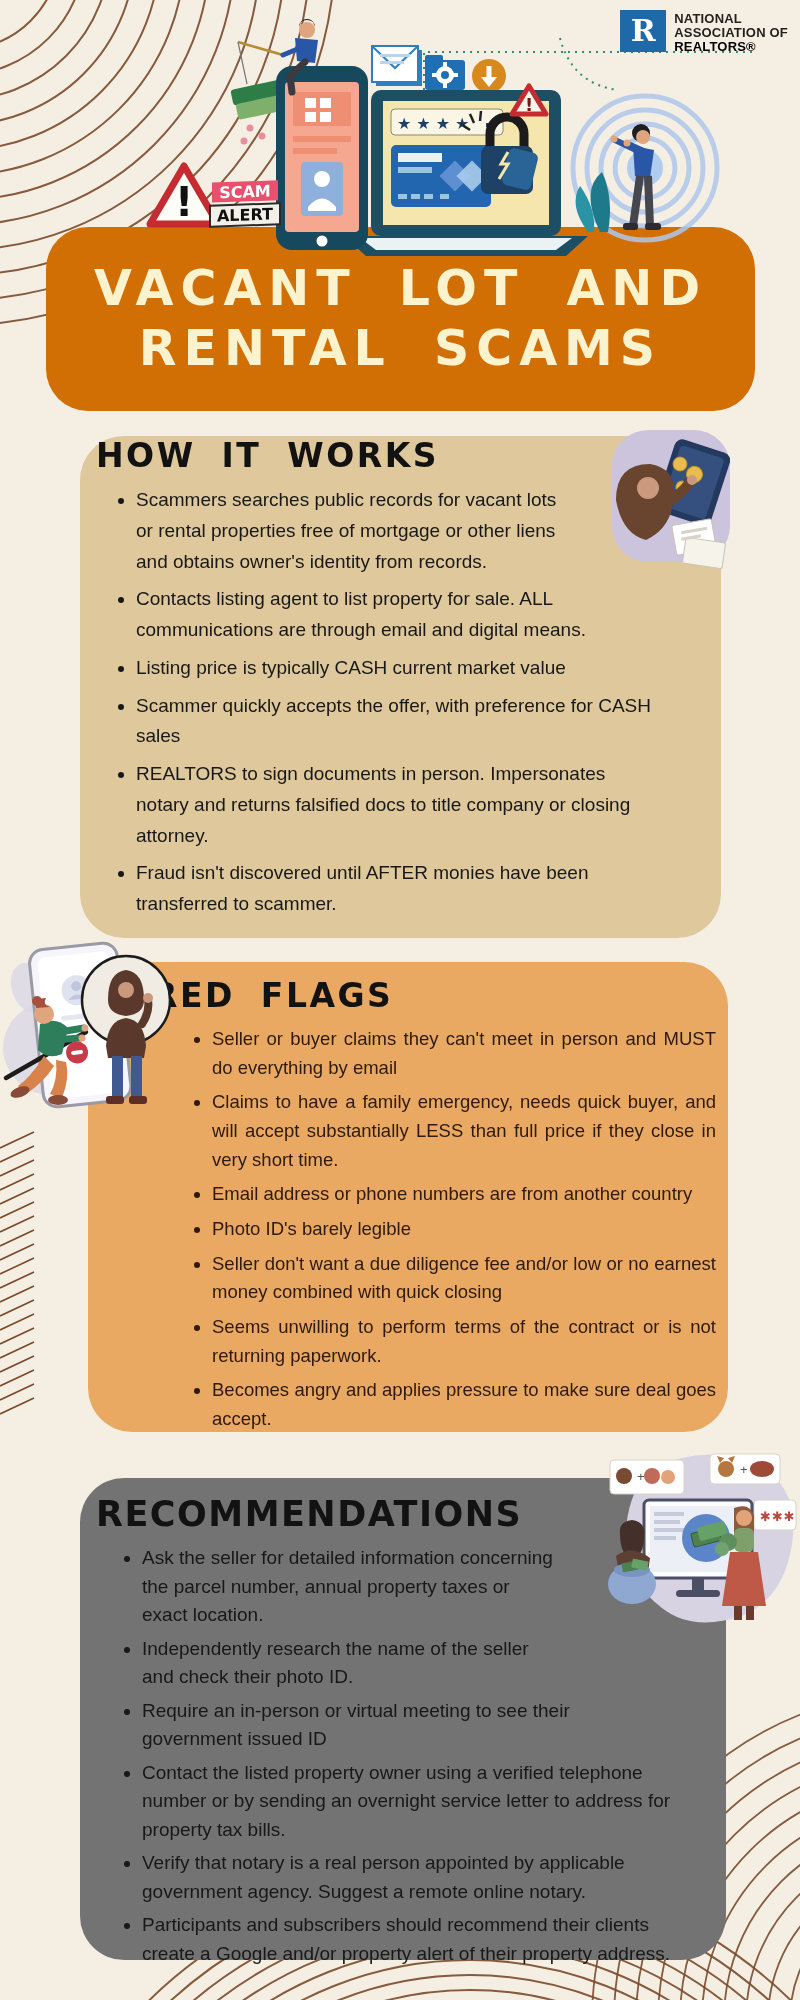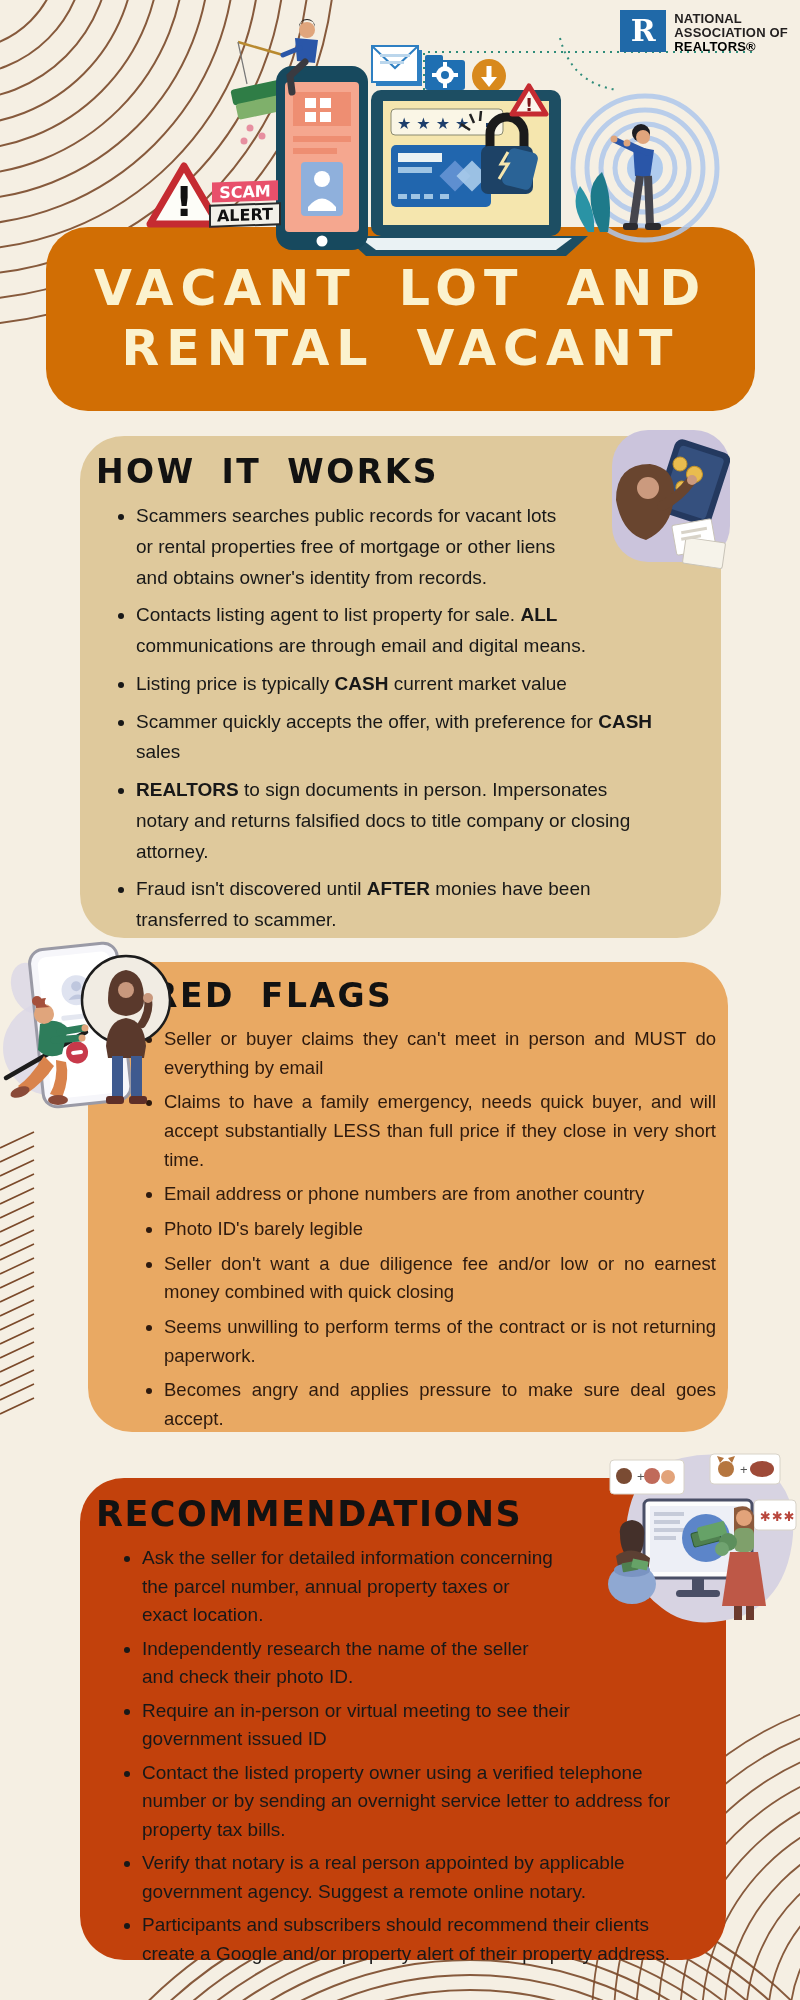--- a/index.html
+++ b/index.html
@@ -32,32 +32,32 @@
   }
 
   
   .sec{position:absolute;z-index:1;border-radius:44px;box-sizing:border-box;}
   .sec h2{
     font-family:"DejaVu Sans", sans-serif;font-weight:bold;color:#121212;
     letter-spacing:2.5px;word-spacing:12px;margin:0 0 10px 0;
   }
   .sec ul{margin:0;padding-left:40px;}
   .sec li{color:#181818;}
-  .sec li b{font-weight:bold;margin-top:35px;}
-
-  .sec-how{left:80px;top:436px;width:641px;height:502px;background:#DFC99C;padding:16px 20px 0 16px;}
+  .sec li b{font-weight:normal;margin-top:35px;}
+
+  .sec-how{left:80px;top:436px;width:641px;height:502px;background:#DFC99C;padding:0 20px 0 16px;}
   .sec-how h2{font-size:33px;}
   .sec-how li{font-size:19px;line-height:1.62;margin-bottom:7px;width:520px;}
 
   .sec-red{left:88px;top:962px;width:640px;height:470px;background:#E9A963;padding:14px 12px 0 56px;}
   .sec-red h2{font-size:33px;margin-left:8px;}
   .sec-red ul{padding-left:20px;}
-  .sec-red li{font-size:18.5px;line-height:1.55;margin-bottom:6px;text-align:justify;color:#2E1A0E;}
-
-  .sec-rec{left:80px;top:1478px;width:646px;height:482px;background:#c2410c;padding:16px 20px 0 16px;}
+  .sec-red li{font-size:18.5px;line-height:1.55;margin-bottom:6px;text-align:justify;color:#2E1A0E;margin-left:48px;}
+
+  .sec-rec{left:80px;top:1478px;width:646px;height:482px;background:#737373;padding:16px 20px 0 16px;}
   .sec-rec h2{font-size:35px;letter-spacing:1.5px;word-spacing:4px;}
   .sec-rec li{font-size:19px;line-height:1.5;margin-bottom:5px;width:530px;margin-left:6px;}
   .spacer-r{float:right;width:130px;height:120px;}
 </style>
 </head>
 <body>
 
 <div class="page">
 
   <svg class="deco" width="800" height="2000" viewBox="0 0 800 2000">
@@ -110,21 +110,21 @@
       </div>
     <div class="nar-text">
       <div>NATIONAL</div>
       <div>ASSOCIATION OF</div>
       <div class="blue">REALTORS®</div>
     </div>
   </div>
 
   <div class="banner">
     <div class="tline">VACANT LOT AND</div>
-    <div class="tline">RENTAL VACANT</div>
+    <div class="tline">RENTAL SCAMS</div>
   </div>
 
   <svg class="hero-svg" width="800" height="260" viewBox="0 0 800 260">
 
     <g>
       <circle cx="645" cy="168" r="18" fill="#A9C8EE" opacity="0.9"></circle>
       <g stroke="#AFC8EC" stroke-width="5" fill="none" opacity="0.85">
         <circle cx="645" cy="168" r="30"></circle>
           <circle cx="645" cy="168" r="44"></circle>
           <circle cx="645" cy="168" r="58"></circle>

